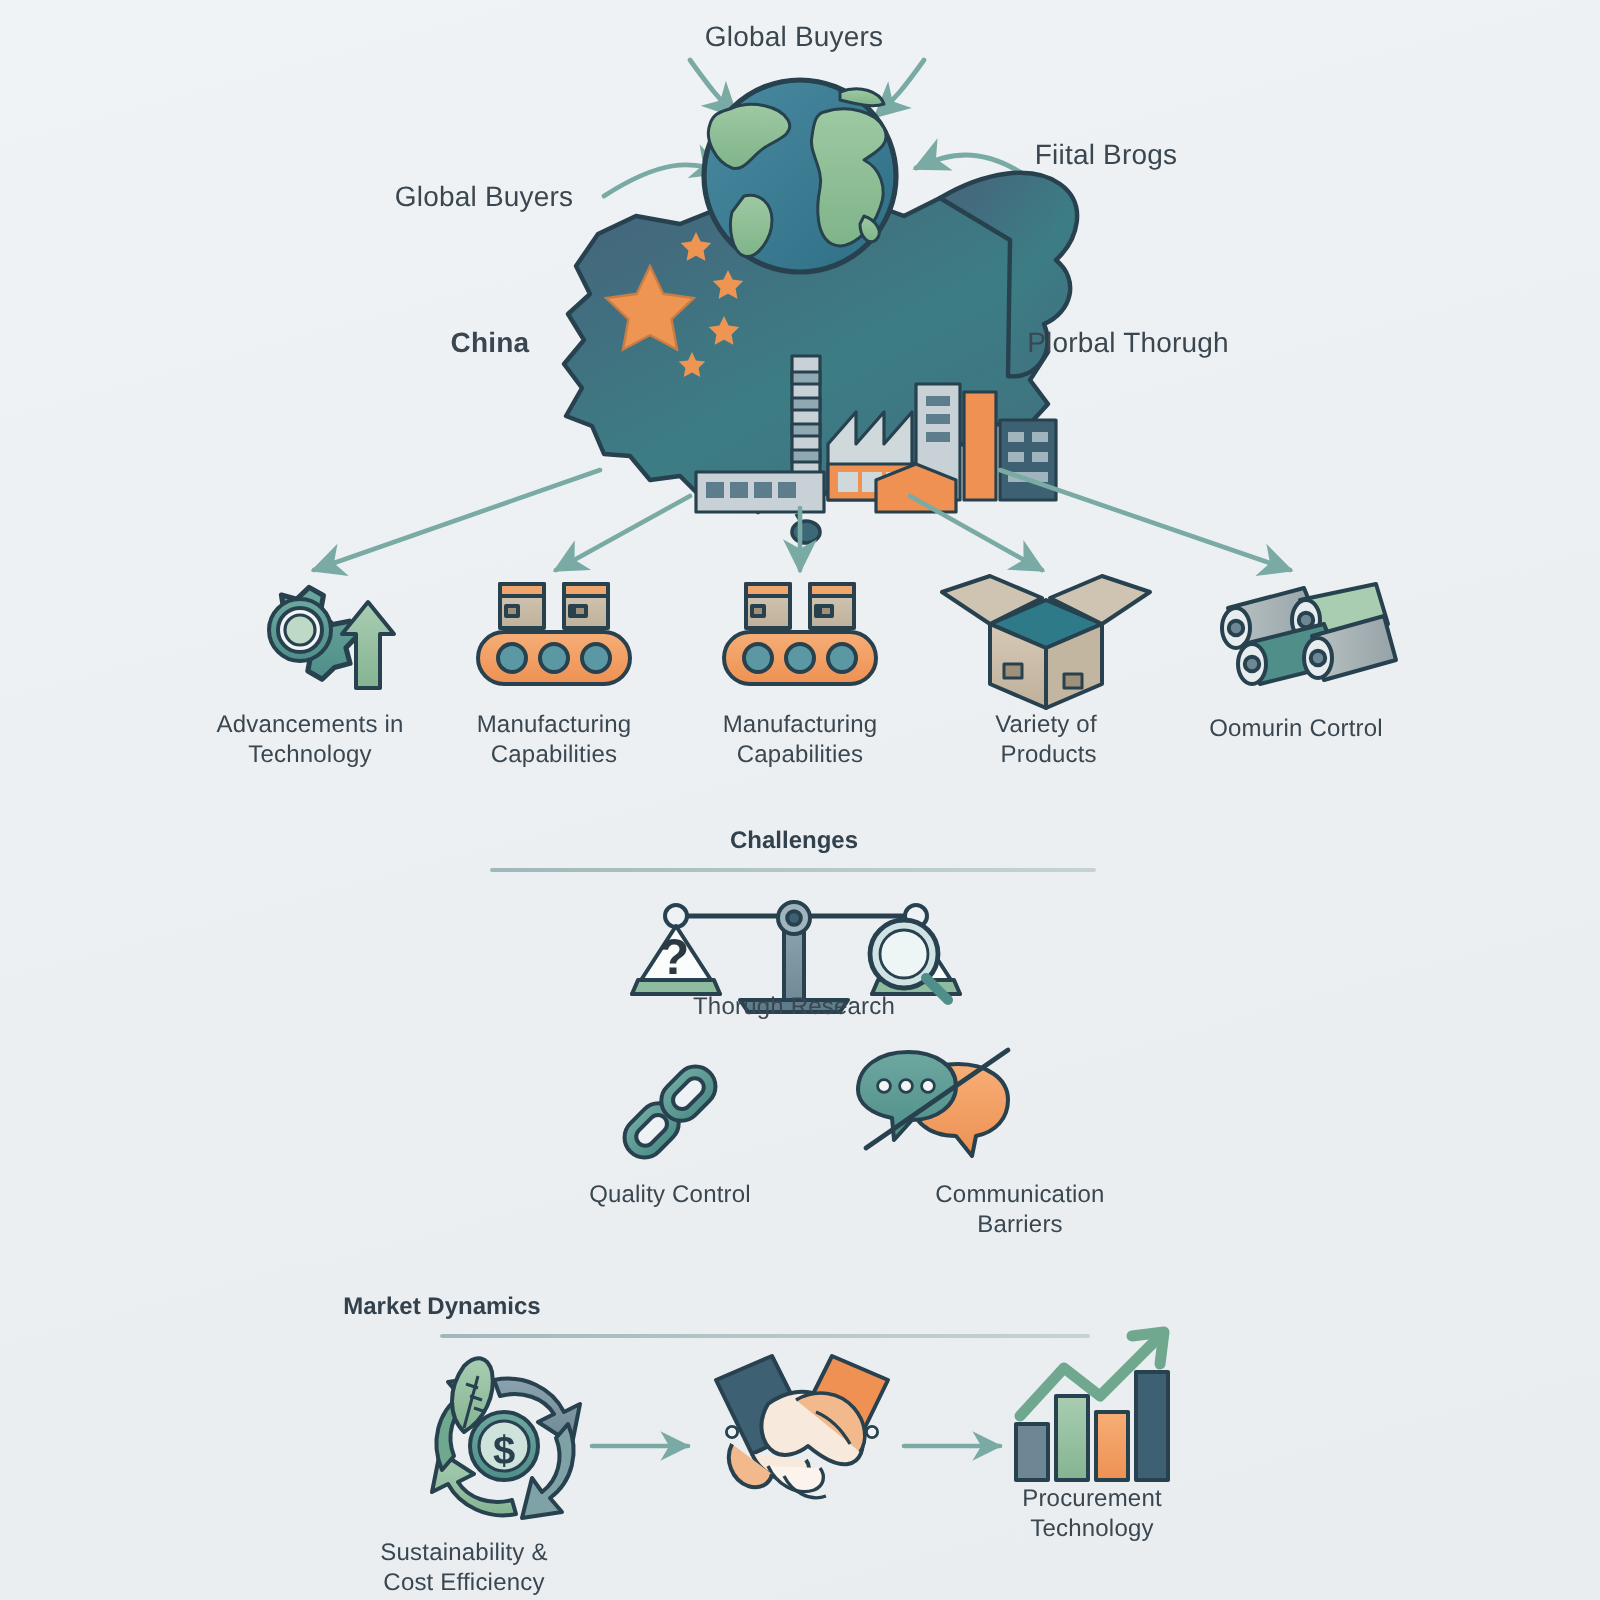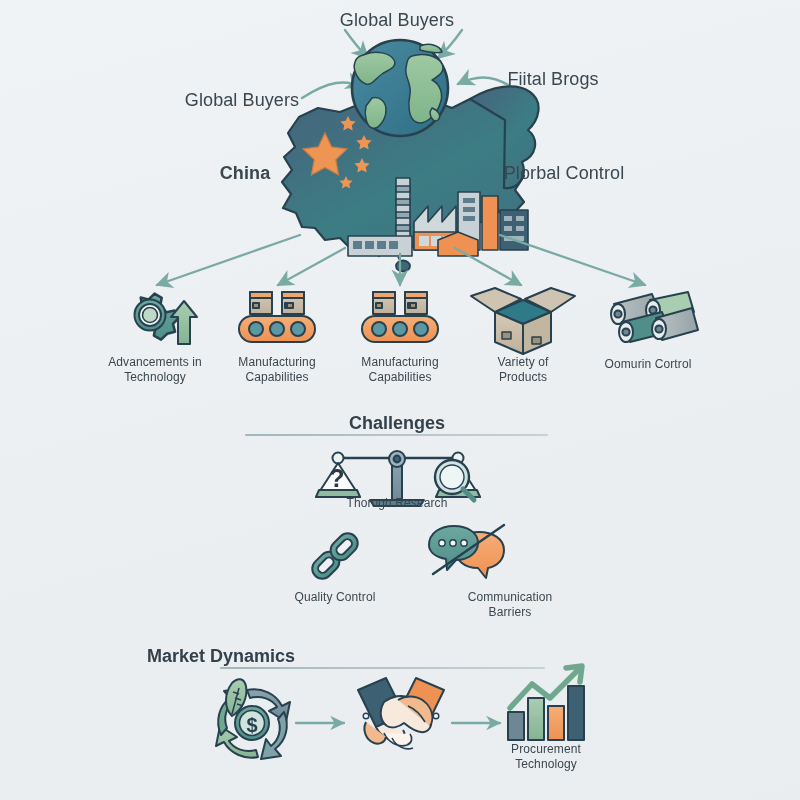--- a/index.html
+++ b/index.html
@@ -10,32 +10,32 @@
     overflow: hidden;
   }
   #stage {
     position: relative;
     width: 800px; height: 800px;
     background: linear-gradient(165deg, #f0f3f5 0%, #eceff2 55%, #e9edf0 100%);
   }
   .lbl {
     position: absolute;
     color: #3a4750;
-    font-size: 18px;
+    font-size: 14px;
     letter-spacing: .1px;
     text-align: center;
     line-height: 1.2;
     white-space: pre-line;
     transform: translate(-50%, 0);
   }
   .lbl.sm { font-size: 12px; line-height: 1.25; }
   .heading {
     position: absolute;
     color: #32414c;
-    font-size: 18px;
+    font-size: 12px;
     font-weight: 600;
     transform: translate(-50%, 0);
   }
   .rule {
     position: absolute;
     height: 2px;
     background: linear-gradient(90deg, #9fb8bb, #b9c9cb 60%, #c6d2d3);
     border-radius: 2px;
   }
   svg { display: block; overflow: visible; }
@@ -345,38 +345,40 @@
       <rect x="568" y="686" width="16" height="54" fill="#3d6073"></rect>
       <path d="M510,708 L532,684 L550,698 L578,670" fill="none" stroke="#6fa88f" stroke-width="5.5" stroke-linecap="round"></path>
       <path d="M566,668 L582,666 L580,682" fill="none" stroke="#6fa88f" stroke-width="5.5" stroke-linecap="round"></path>
     </g>
   </svg>
 
   <div class="lbl" style="left:397px; top:10px;">Global Buyers</div>
   <div class="lbl" style="left:553px; top:69px;">Fiital Brogs</div>
   <div class="lbl" style="left:242px; top:90px;">Global Buyers</div>
   <div class="lbl" style="left:245px; top:163px; font-weight:600;">China</div>
-  <div class="lbl" style="left:564px; top:163px;">Plorbal Control</div>
+  <div class="lbl" style="left:564px; top:163px;">Plorbal Thorugh</div>
 
   <div class="lbl sm" style="left:155px; top:355px;">Advancements in
 Technology</div>
   <div class="lbl sm" style="left:277px; top:355px;">Manufacturing
 Capabilities</div>
   <div class="lbl sm" style="left:400px; top:355px;">Manufacturing
 Capabilities</div>
-  <div class="lbl sm" style="left:523px; top:355px;">Variety of
+  <div class="lbl sm" style="left:523px; top:355px;text-align:right;">Variety of
 Products</div>
   <div class="lbl sm" style="left:648px; top:357px;">Oomurin Cortrol</div>
 
   <div class="heading" style="left:397px; top:413px;">Challenges</div>
   <div class="rule" style="left:245px; top:434px; width:303px;"></div>
   <div class="lbl sm" style="left:397px; top:496px;">Thorugh Research</div>
   <div class="lbl sm" style="left:335px; top:590px;">Quality Control</div>
   <div class="lbl sm" style="left:466px; top:590px;margin-left:44px;">Communication
 Barriers</div>
 
   <div class="heading" style="left:221px; top:646px;">Market Dynamics</div>
   <div class="rule" style="left:220px; top:667px; width:325px;"></div>
 
+  <div class="lbl sm" style="left:232px; top:769px;">Sustainability &amp;
+Cost Efficiency</div>
   <div class="lbl sm" style="left:546px; top:742px;">Procurement
 Technology</div>
 
 </div>
 
 </body></html>

